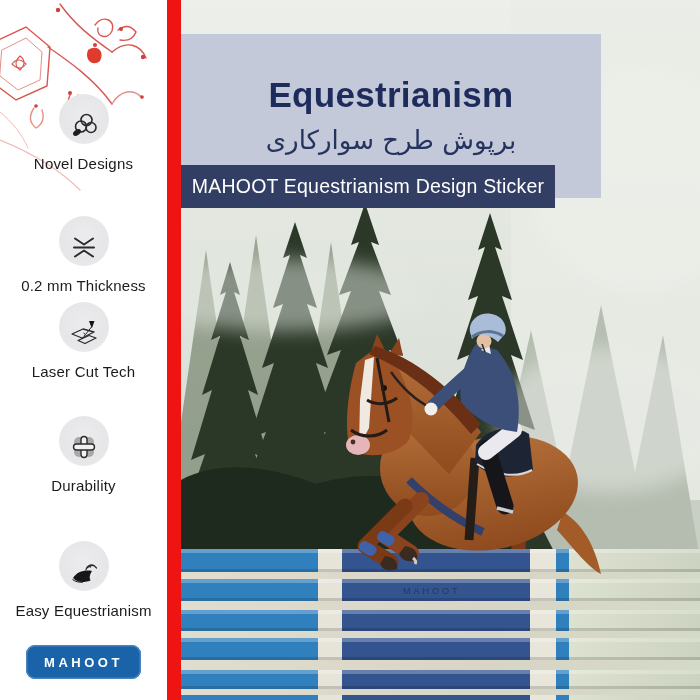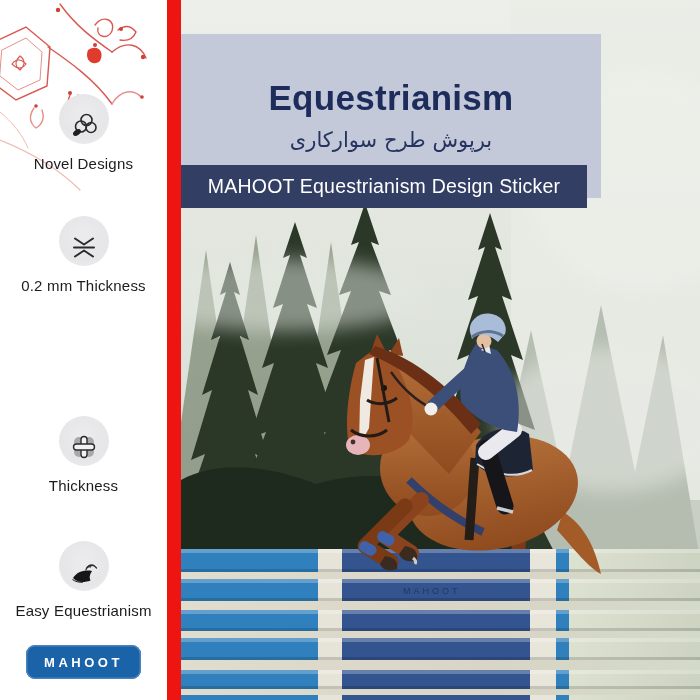--- a/index.html
+++ b/index.html
@@ -20,23 +20,23 @@
   .logo span{color:#fff;font-size:13px;font-weight:bold;letter-spacing:3.5px;
              font-family:"Liberation Sans",sans-serif;}
   
   .red-stripe{position:absolute;left:167px;top:0;width:14px;height:700px;background:#ee1411;}
   
   .photo{position:absolute;left:181px;top:0;width:519px;height:700px;}
   .photo svg.scene{position:absolute;left:0;top:0;}
   .title-card{position:absolute;left:0;top:34px;width:420px;height:164px;background:#c4c9da;
               display:flex;flex-direction:column;align-items:center;justify-content:center;}
   .product-title{font-size:35px;font-weight:600;color:#1e2c5c;letter-spacing:.3px;line-height:1;}
-  .product-subtitle{margin-top:13px;font-size:21px;color:#25335f;
+  .product-subtitle{margin-top:13px;font-size:26px;color:#25335f;
                     font-family:"DejaVu Sans",sans-serif;direction:rtl;}
-  .banner{position:absolute;left:0;top:165px;width:406px;height:43px;background:#323e63;
+  .banner{position:absolute;left:0;top:165px;width:374px;height:43px;background:#323e63;
           display:flex;align-items:center;justify-content:center;}
   .banner span{color:#ffffff;font-size:19.5px;letter-spacing:.2px;}
 </style>
 </head>
 <body>
 
 <div class="canvas">
 
   <aside class="sidebar">
 
@@ -90,37 +90,51 @@
           <g fill="none" stroke="#2b2b2b" stroke-width="2" stroke-linecap="round" stroke-linejoin="round">
             <polyline points="5,5.5 14,11.5 23,5.5"></polyline>
             <line x1="4" y1="14.5" x2="24" y2="14.5"></line>
             <polyline points="5,23.5 14,17.5 23,23.5"></polyline>
           </g>
         </svg>
       </span>
       <span class="feature-label">0.2 mm Thickness</span>
     </div>
 
+    <div class="feature" style="top:302px">
+      <span class="icon-circle">
+        <svg width="28" height="28" viewBox="0 0 28 28">
+          <g fill="none" stroke="#2b2b2b" stroke-width="1.3" stroke-linejoin="round">
+            <polygon points="2,15 13,10 24,13 12,19"></polygon>
+            <polygon points="8,21.5 19,16.5 26,19 15,24.5"></polygon>
+          </g>
+          <polygon points="19,2 24.5,2 21.8,9.5" fill="#111"></polygon>
+          <line x1="21.5" y1="8" x2="15.5" y2="15.5" stroke="#2b2b2b" stroke-width="1"></line>
+          <polyline points="13.5,14 15.5,15.5 13.8,17" fill="none" stroke="#2b2b2b" stroke-width="1"></polyline>
+        </svg>
+      </span>
+      <span class="feature-label">Laser Cut Tech</span>
+    </div>
 
     <div class="feature" style="top:416px">
       <span class="icon-circle">
         <svg width="28" height="28" viewBox="0 0 28 28">
           <g fill="#a9a9a9">
             <circle cx="9" cy="9" r="5"></circle>
               <circle cx="19" cy="9" r="5"></circle>
             <circle cx="9" cy="19" r="5"></circle>
               <circle cx="19" cy="19" r="5"></circle>
           </g>
           <g stroke="#2b2b2b" stroke-width="1.4" fill="#f2f2f2">
             <rect x="11" y="3.5" width="6" height="21" rx="3"></rect>
             <rect x="3.5" y="11" width="21" height="6" rx="3"></rect>
           </g>
         </svg>
       </span>
-      <span class="feature-label">Thickness</span>
+      <span class="feature-label">Durability</span>
     </div>
 
     <div class="feature" style="top:541px">
       <span class="icon-circle">
         <svg width="30" height="28" viewBox="0 0 30 28">
           <path d="M4,20 C8,13.5 16,11.5 23,13 C20.5,17 20,19.5 21.5,22.5 C14.5,25 8,24.5 4,20 Z" fill="#161616"></path>
           <path d="M3.5,21.5 C6,23.5 10,24.5 14,24.2" fill="none" stroke="#161616" stroke-width="1"></path>
           <g fill="none" stroke="#2b2b2b" stroke-width="1.3" stroke-linecap="round">
             <path d="M17,11.5 c1,-3.5 4.5,-5.5 8,-4 l2.5,2.5"></path>
             <path d="M18.5,9.5 q1.5,-1.5 3,-0.5"></path>

